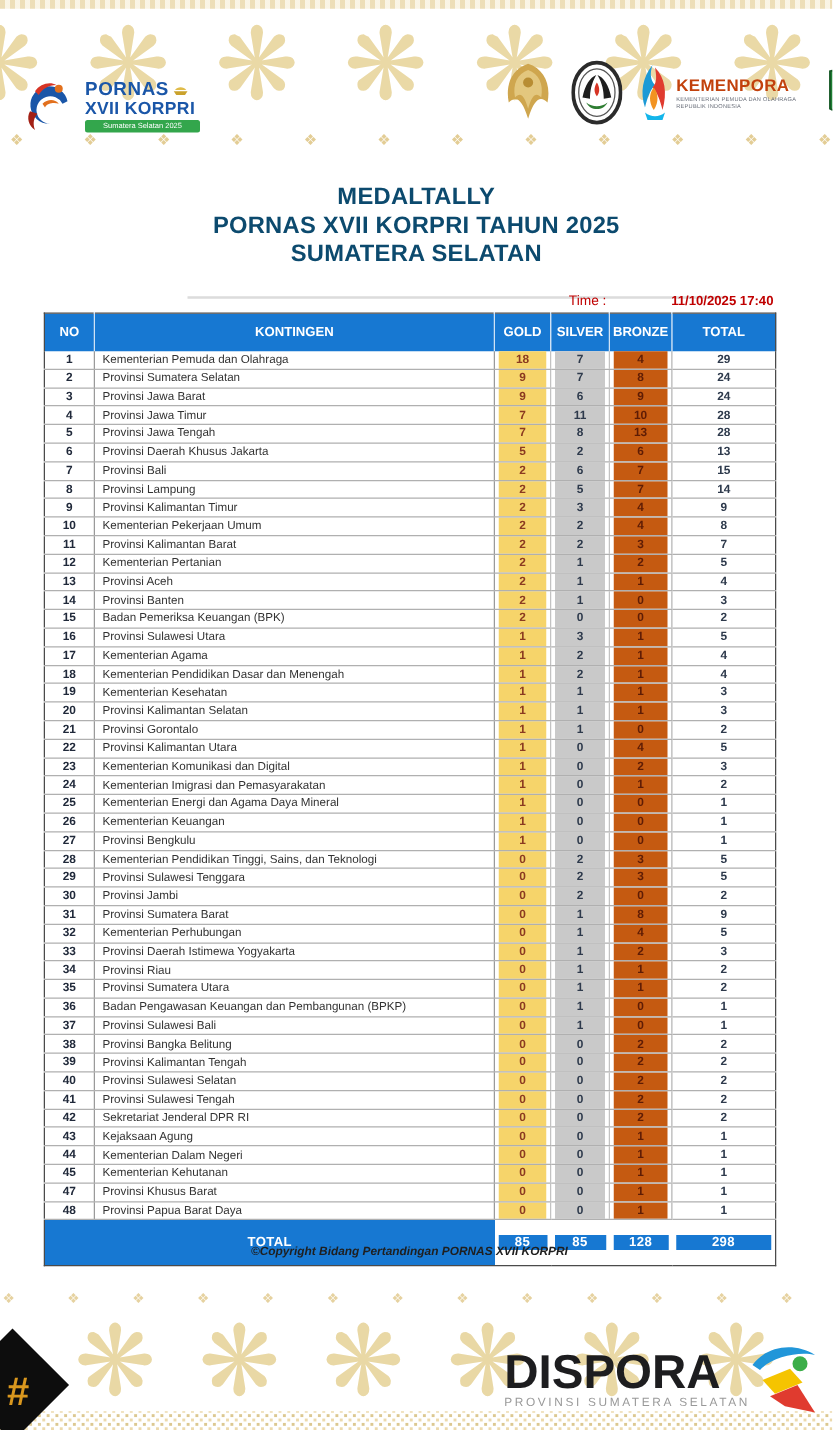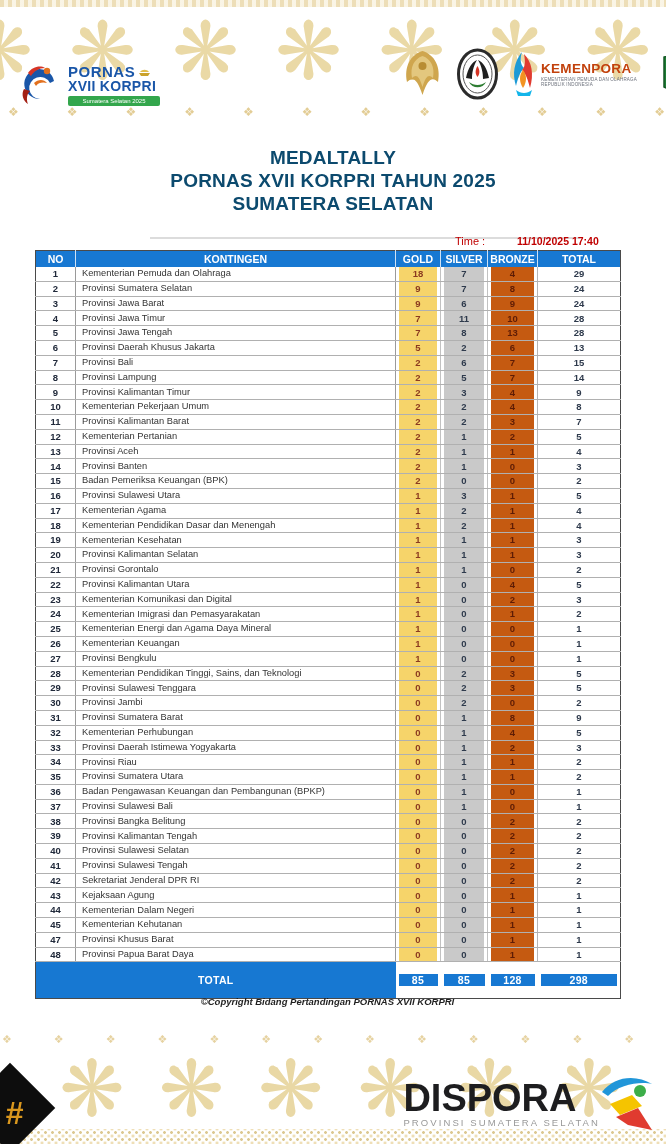--- a/index.html
+++ b/index.html
@@ -42,28 +42,28 @@
   .kemenpora-sub { font-size:4.5px; color:#6a6f7a; letter-spacing:.2px; margin-top:1px; width:110px; line-height:5px; }
   .logo-crest { width:37px; height:46px; }
 
   
   .title-block { position:absolute; top:146px; left:0; right:0; text-align:center; z-index:2;
     font-weight:bold; color:#0c4a6e; font-size:19px; line-height:23px; letter-spacing:.2px; }
 
   
   .faint-line { position:absolute; top:237px; left:150px; width:430px; height:2px; background:#dcdcdc; z-index:1; }
   .time-label { position:absolute; top:235px; left:455px; font-size:11px; font-weight:normal; color:#c00000; z-index:2; }
-  .time-value { position:absolute; top:235px; left:517px; font-size:10.5px; font-weight:bold; color:#c00000; z-index:2; }
+  .time-value { position:absolute; top:235px; left:537px; font-size:10.5px; font-weight:bold; color:#c00000; z-index:2; }
 
   
   .table-wrap { position:absolute; left:35px; top:250px; width:585px; z-index:2; }
   table.medal { border-collapse:collapse; table-layout:fixed; width:585px; }
   table.medal { border:1.5px solid #4a4a4a; }
   thead th { background:var(--header-blue,#1778d2); color:#fff; font-size:10.5px; font-weight:bold;
-    height:16px; padding:0; border-left:1px solid #cfe2f5; line-height:1; }
+    height:30px; padding:0; border-left:1px solid #cfe2f5; line-height:1; }
   thead th:first-child { border-left:none; }
   tbody tr { height:14.8px; }
   tbody td { padding:0; border-bottom:1px solid #b0b0b0; font-size:9.5px; line-height:1; height:14.8px; }
   td.c-no { text-align:center; font-weight:bold; color:#20293a; border-right:1px solid #9a9a9a; }
   td.c-name { padding-left:6px; color:#333333; border-right:1px solid #9a9a9a; font-size:9.3px; }
   td.c-medal { padding:0 3px; border-left:1px solid #c2c2c2; }
   td.c-total { text-align:center; color:#2e3a4c; font-weight:bold; border-left:1px solid #b5b5b5; }
   .chip { display:flex; align-items:center; justify-content:center; height:100%; font-weight:bold; }
   .chip.gold   { background:var(--gold,#f6d46a);  color:#8b3a20; }
   .chip.silver { background:var(--silver,#c9c9c9); color:#2e3a4c; }

